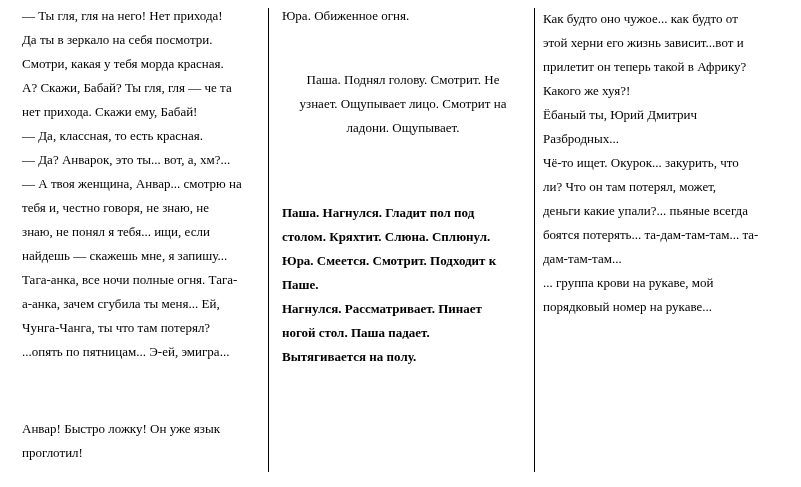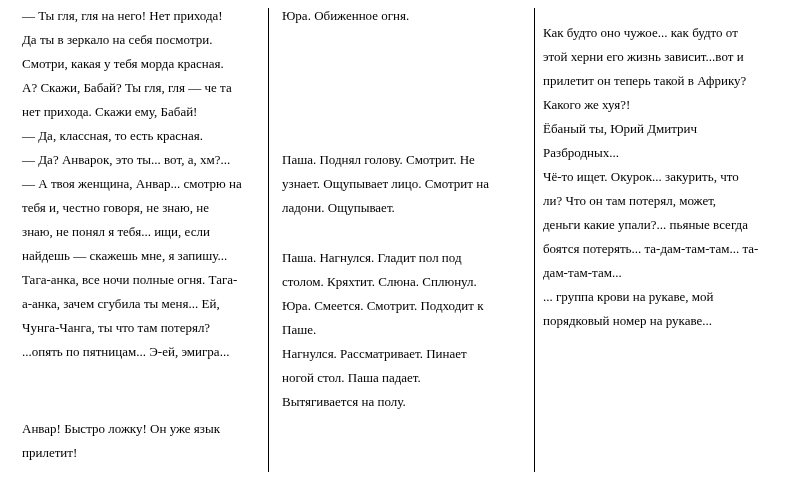--- a/index.html
+++ b/index.html
@@ -28,24 +28,24 @@
     .para {
       white-space: pre;      
       margin: 0;
     }
     #col-left   { left: 22px;  width: 245px; }
     #col-middle { left: 282px; width: 242px; }
     #col-right  { left: 543px; width: 255px; }
 
     
     #col-left   .p1 { margin-top: 53px; }
-    #col-middle .p1 { margin-top: 120px; }
-    #col-middle .p2 { margin-top: 26px; }
+    #col-middle .p1 { margin-top: 40px; text-align: center; }
+    #col-middle .p2 { margin-top: 61px; font-weight: bold; }
     #col-right  .p0 { margin-top: 53px; }
-    #col-right  .p1 { margin-top: 17px; }
+    #col-right  .p1 { margin-top: 3px; }
 
     .divider {
       position: absolute;
       top: 8px;
       width: 1px;
       height: 464px;
       background: #000000;
     }
     #divider-1 { left: 268px; }
     #divider-2 { left: 534px; }
@@ -65,21 +65,21 @@
 — Да? Анварок, это ты... вот, а, хм?...
 — А твоя женщина, Анвар... смотрю на
 тебя и, честно говоря, не знаю, не
 знаю, не понял я тебя... ищи, если
 найдешь — скажешь мне, я запишу...
 Тага-анка, все ночи полные огня. Тага-
 а-анка, зачем сгубила ты меня... Ей,
 Чунга-Чанга, ты что там потерял?
 ...опять по пятницам... Э-ей, эмигра...</div>
     <div class="para p1">Анвар! Быстро ложку! Он уже язык
-прилетит!</div>
+проглотил!</div>
   </div>
 
   <div class="divider" id="divider-1"></div>
 
   <div class="col" id="col-middle">
     <div class="para p0">Юра. Обиженное огня.</div>
     <div class="para p1">Паша. Поднял голову. Смотрит. Не
 узнает. Ощупывает лицо. Смотрит на
 ладони. Ощупывает.</div>
     <div class="para p2">Паша. Нагнулся. Гладит пол под

